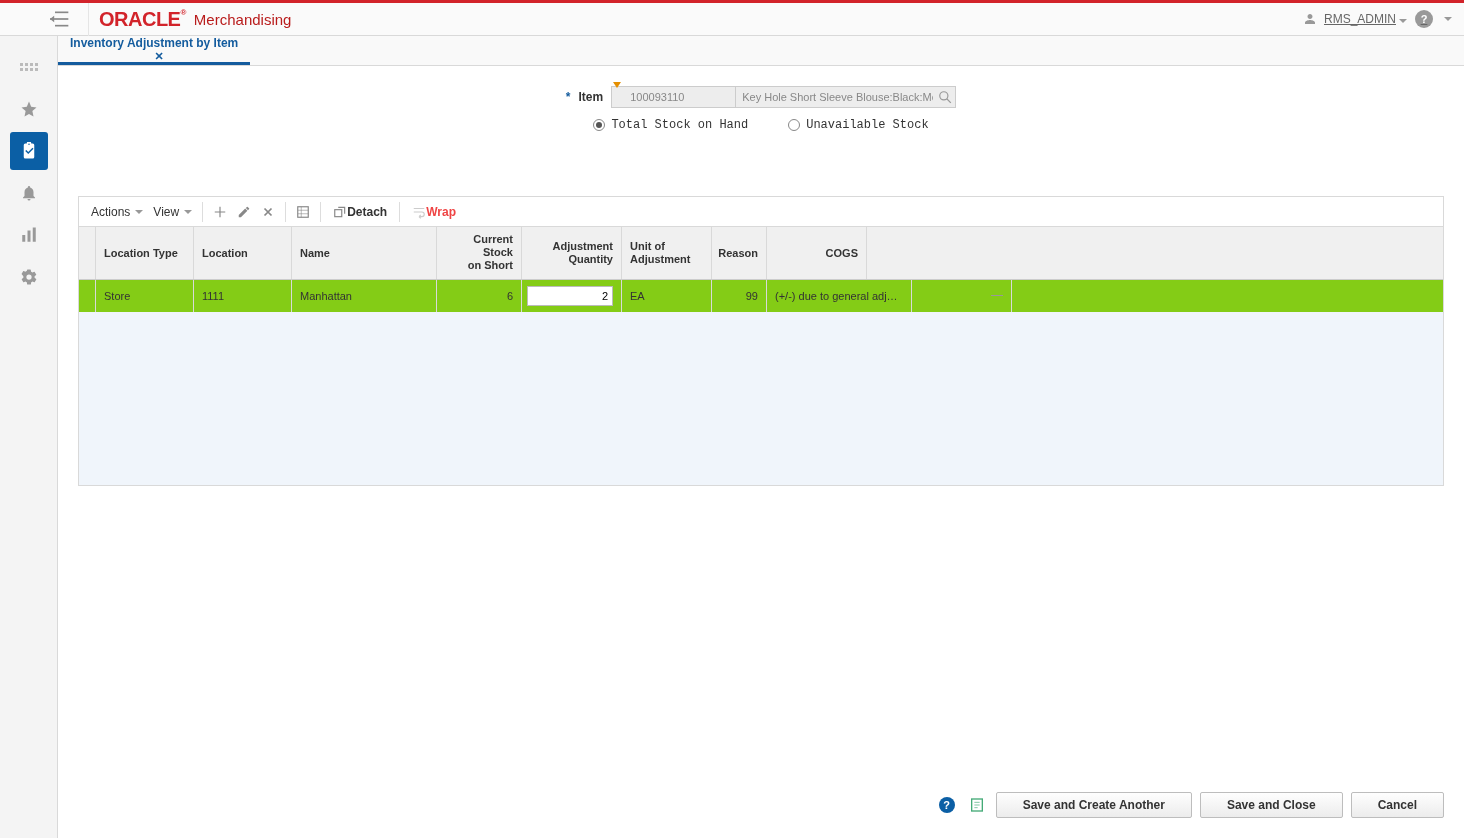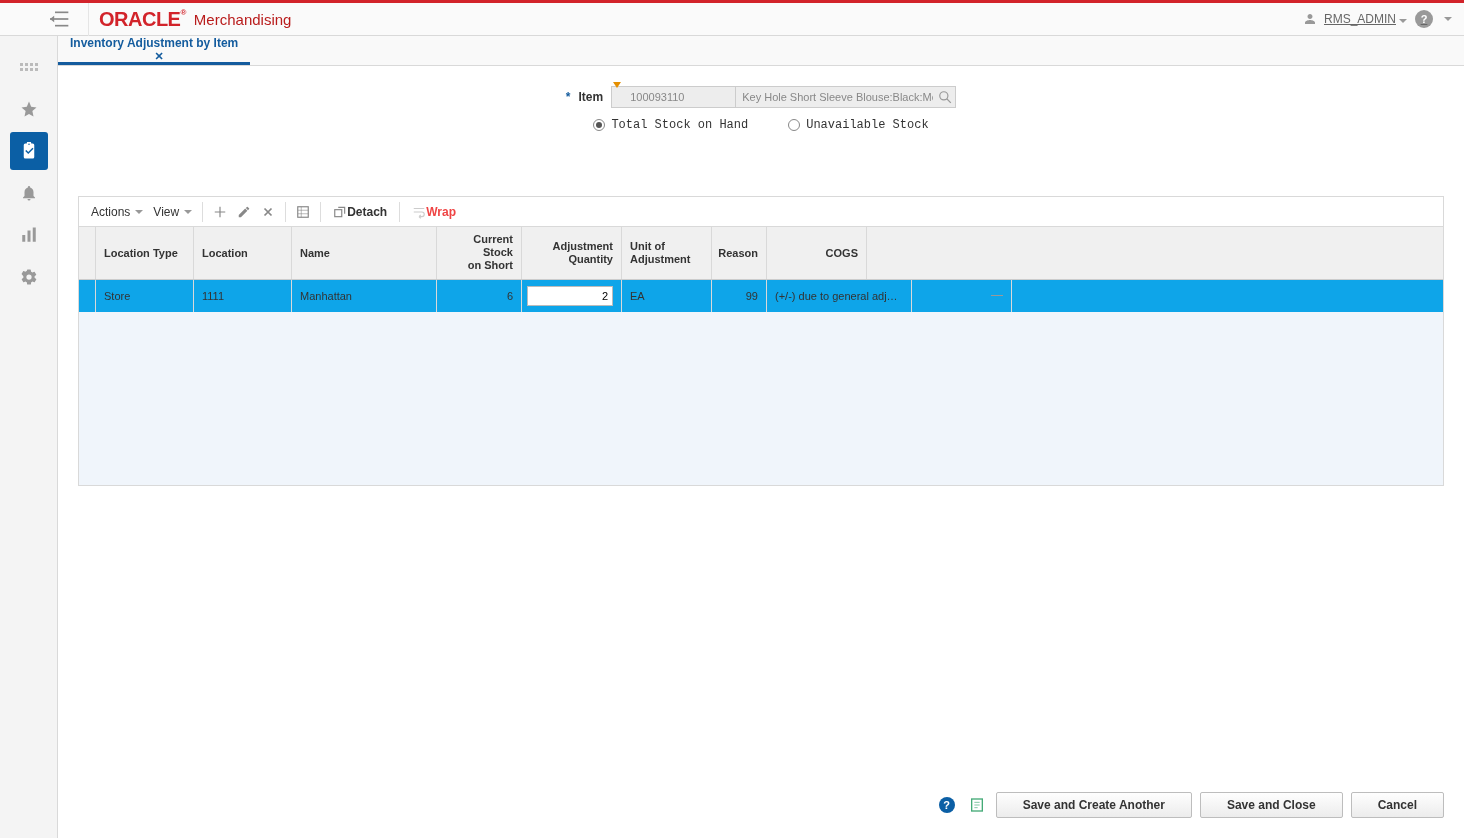--- a/index.html
+++ b/index.html
@@ -57,21 +57,21 @@
 .toolbar { height: 30px; background: #fff; border-bottom: 1px solid #d9d9d9; display: flex; align-items: center; padding: 0 8px; gap: 2px; font-size: 12px; }
 .tb-menu { display: flex; align-items: center; gap: 2px; padding: 0 4px; cursor: pointer; color: #333; }
 .tb-sep { width: 1px; height: 20px; background: #ddd; margin: 0 4px; }
 .tb-icon-btn { width: 22px; height: 22px; display: flex; align-items: center; justify-content: center; cursor: pointer; }
 .tb-icon-btn svg { width: 14px; height: 14px; fill: #888; }
 .tb-text-btn { display: flex; align-items: flex-start; padding: 0 6px; cursor: pointer; font-weight: bold; }
 .tb-text-btn.dim { color: #ef4444; font-weight: bold; }
 .grid-head { display: flex; background: #f0f0f0; border-bottom: 1px solid #ccc; }
 .grid-cell { border-right: 1px solid #d9d9d9; padding: 6px 8px; font-size: 11px; display: flex; align-items: center; }
 .grid-head .grid-cell { font-weight: bold; color: #333; min-height: 34px; align-items: center; }
-.grid-row { display: flex; background: #0ea5e9; }
+.grid-row { display: flex; background: #84cc16; }
 .grid-row .grid-cell { min-height: 26px; }
 .c-loctype { width: 98px; }
 .c-loc { width: 98px; }
 .c-name { width: 145px; }
 .c-stock { width: 85px; justify-content: flex-end; text-align: right; }
 .c-adjq { width: 100px; justify-content: flex-end; }
 .c-unit { width: 90px; }
 .c-reason { width: 55px; justify-content: flex-end; }
 .c-reasondesc { width: 145px; }
 .c-cogs { width: 100px; justify-content: flex-end; text-align: right; }

